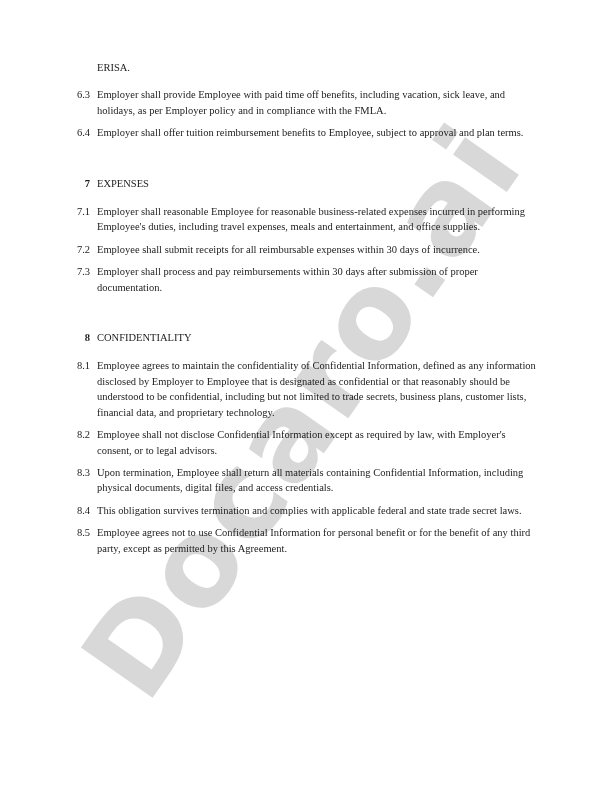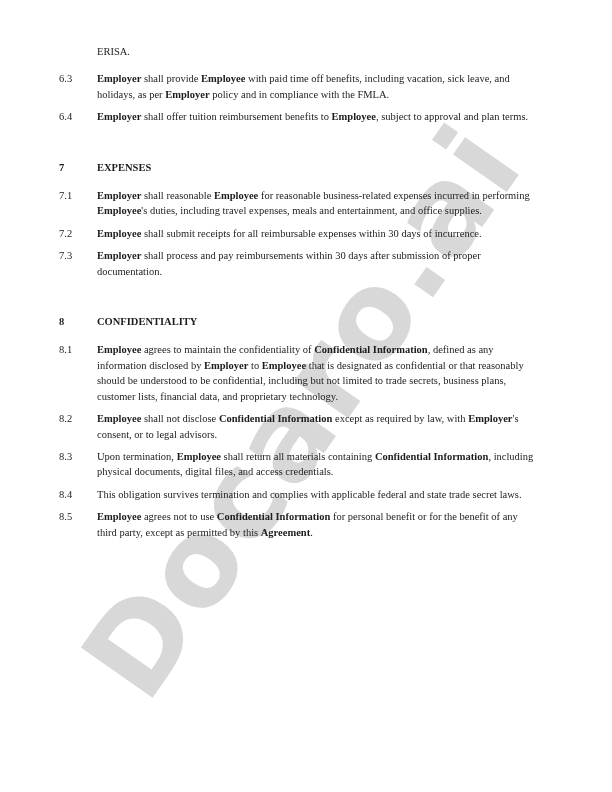--- a/index.html
+++ b/index.html
@@ -26,51 +26,52 @@
     font-size: 120px;
     letter-spacing: 2px;
     color: #d8d8d8;
     white-space: nowrap;
     z-index: 0;
     user-select: none;
   }
   .content {
     position: absolute;
     left: 59px;
-    top: 44px;
+    top: 60px;
     width: 481px;
     z-index: 1;
     font-size: 10.5px;
     line-height: 15.4px;
   }
   .row {
     display: flex;
     align-items: flex-start;
     margin-bottom: 7px;
   }
   .row .num {
     flex: 0 0 31px;
     width: 31px;
+    text-align: right;
   }
   .row .txt {
     margin-left: 7px;
     width: 443px;
   }
   .row.continuation {
     margin-bottom: 12px;
   }
   .row.heading {
     margin-top: 35px;
     margin-bottom: 13px;
   }
   .row.heading .num,
   .row.heading .txt {
     font-weight: bold;
   }
-  b { font-weight: bold; }
+  b { font-weight: normal; }
 </style>
 </head>
 <body>
 
 <div class="page">
   <div class="watermark">Docaro.ai</div>
   <div class="content" id="doc-content">
       <div class="row continuation">
         <span class="num"></span>
         <span class="txt"><span>ERISA.</span></span>

